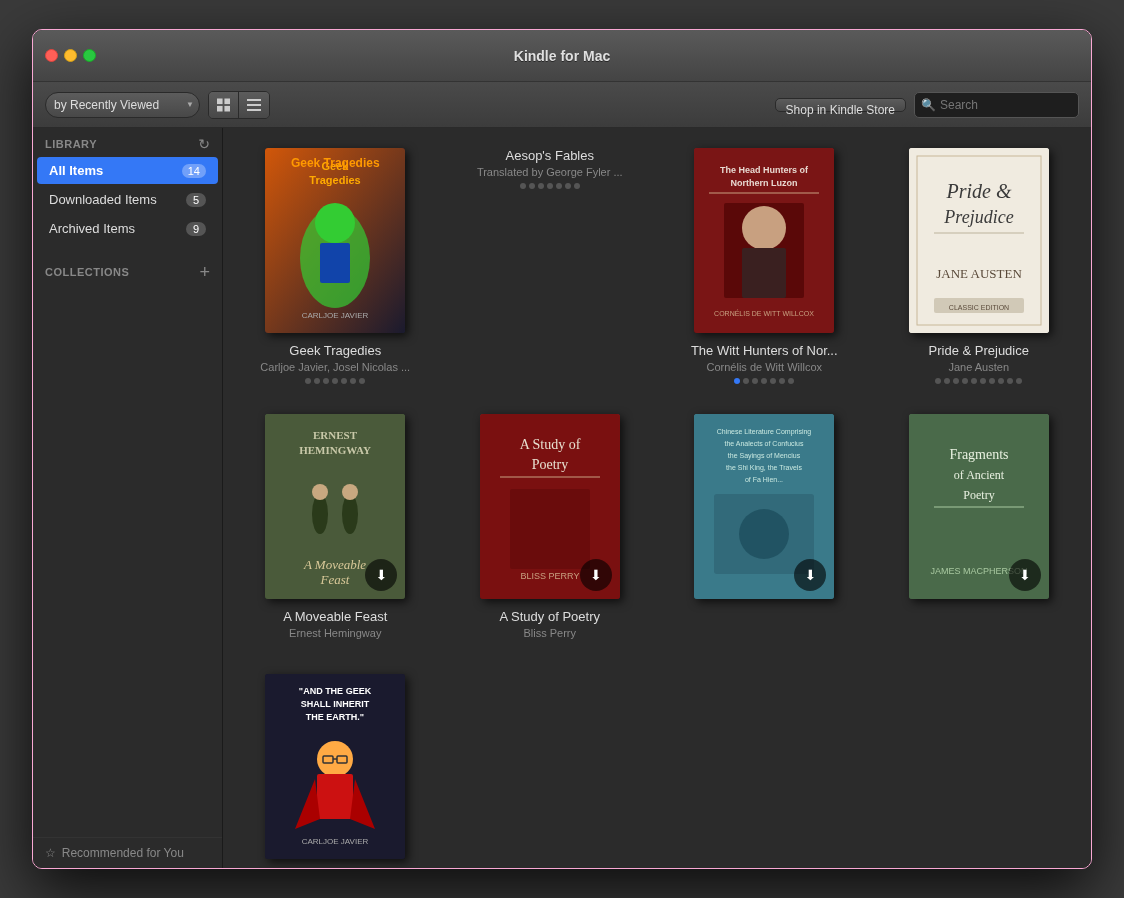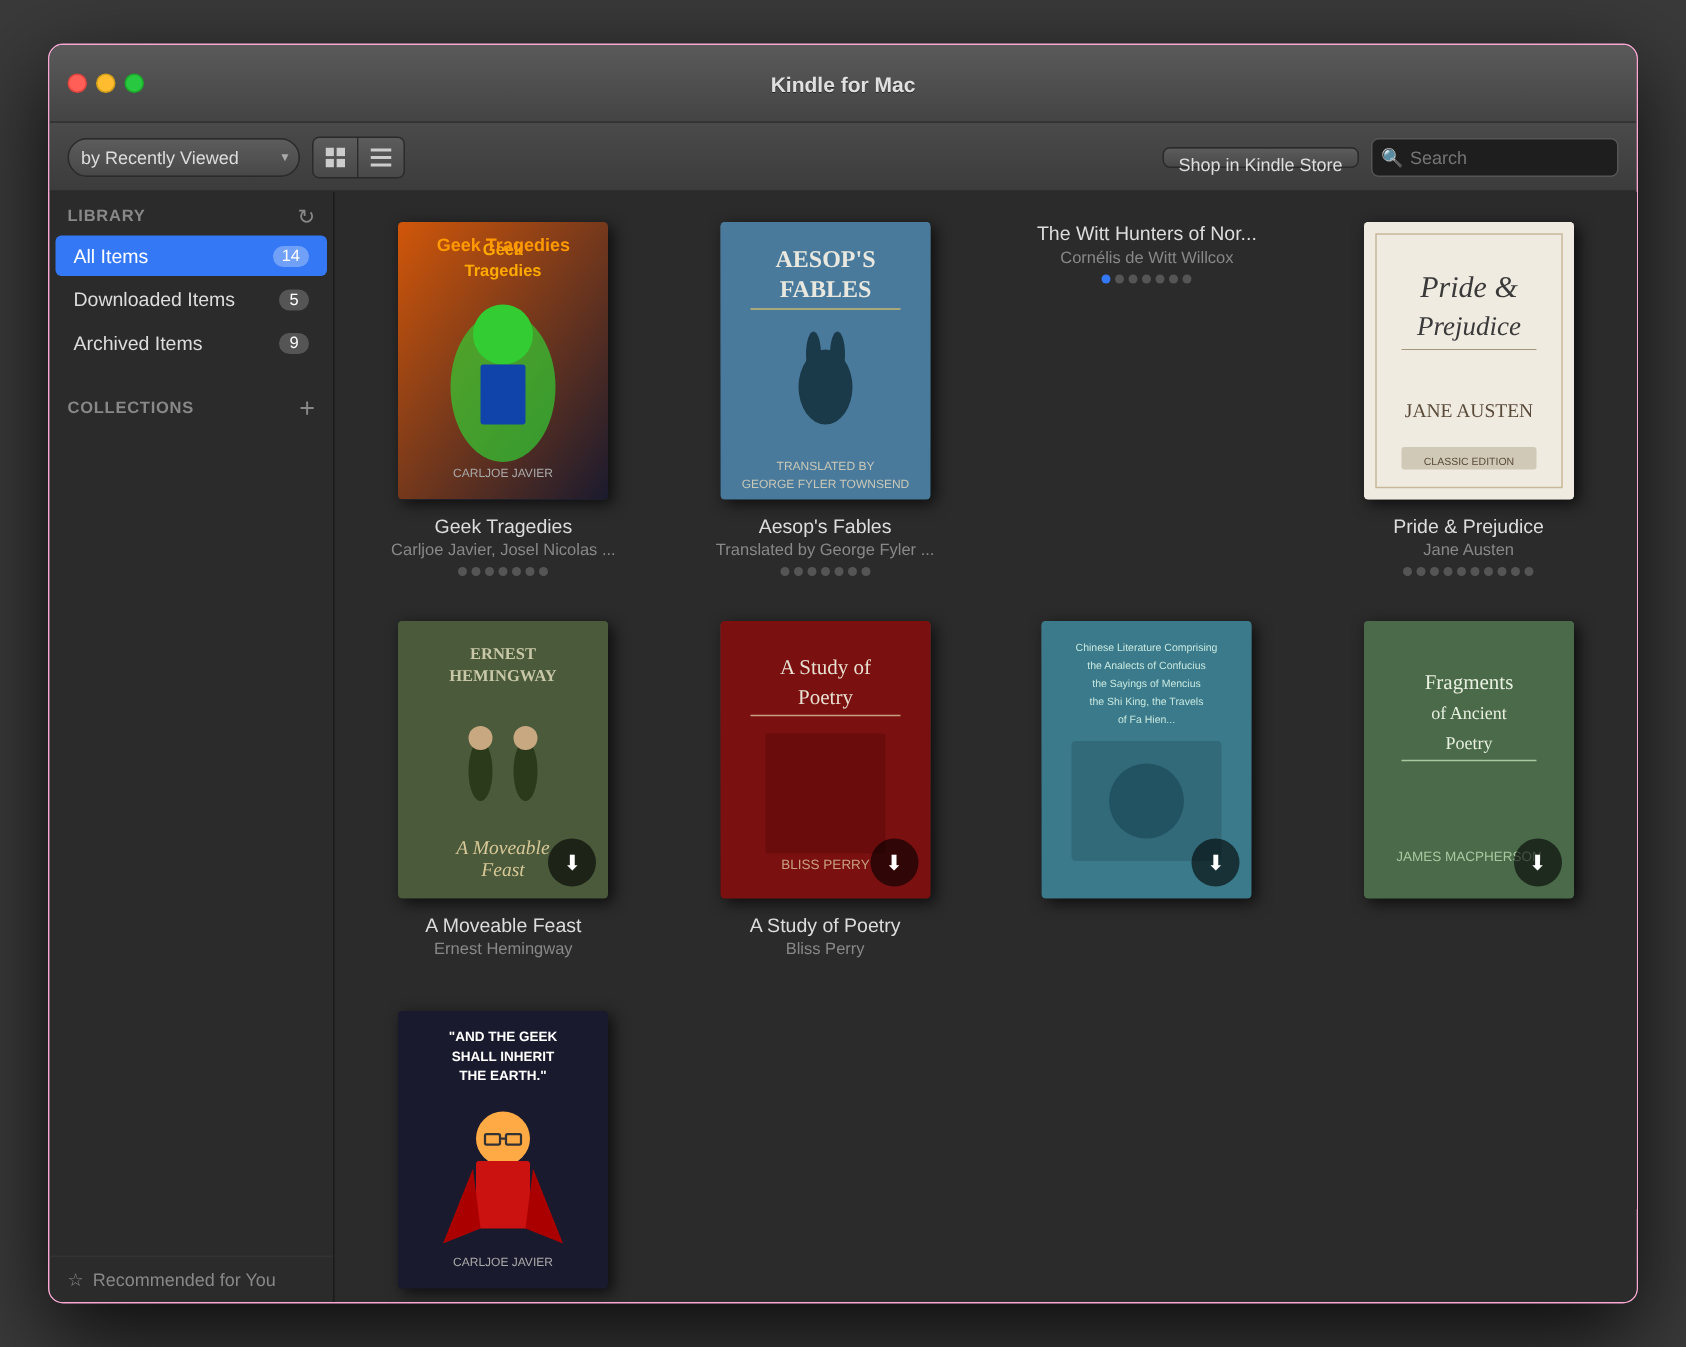--- a/index.html
+++ b/index.html
@@ -195,20 +195,21 @@
     .sidebar-item.active {
       background: #3478f6;
     }
     .sidebar-item-label {
       font-size: 13px;
       color: #ddd;
       flex: 1;
     }
     .sidebar-item.active .sidebar-item-label {
       color: #fff;
+      font-weight: bold;
     }
     .sidebar-badge {
       background: rgba(255,255,255,0.2);
       color: #fff;
       font-size: 11px;
       border-radius: 10px;
       padding: 1px 6px;
       min-width: 20px;
       text-align: center;
     }
@@ -464,51 +465,49 @@
             <div class="dot"></div>
             <div class="dot"></div>
             <div class="dot"></div>
             <div class="dot"></div>
             <div class="dot"></div>
             <div class="dot"></div>
           </div>
         </div>
 
         <div class="book-item">
-          <div class="book-cover-wrapper">
-            <div class="book-cover" style="background: linear-gradient(to bottom, #5a8aaa, #2c5f7a);">
-              <svg width="140" height="185" viewBox="0 0 140 185">
-                <rect width="140" height="185" fill="#4a7a9b"></rect>
-                <text x="70" y="30" text-anchor="middle" font-size="16" fill="#e8e8e0" font-weight="bold" font-family="Georgia">AESOP'S</text>
-                <text x="70" y="50" text-anchor="middle" font-size="16" fill="#e8e8e0" font-weight="bold" font-family="Georgia">FABLES</text>
-                <line x1="20" y1="58" x2="120" y2="58" stroke="#c8b870" stroke-width="1"></line>
-
-                <ellipse cx="70" cy="110" rx="18" ry="25" fill="#1a3a4a"></ellipse>
-                <ellipse cx="62" cy="88" rx="5" ry="15" fill="#1a3a4a"></ellipse>
-                <ellipse cx="78" cy="88" rx="5" ry="15" fill="#1a3a4a"></ellipse>
-                <circle cx="70" cy="100" r="10" fill="#1a3a4a"></circle>
-                <text x="70" y="165" text-anchor="middle" font-size="8" fill="#c8c8b8">TRANSLATED BY</text>
-                <text x="70" y="177" text-anchor="middle" font-size="8" fill="#c8c8b8">GEORGE FYLER TOWNSEND</text>
-              </svg>
-            </div>
-          </div>
           <span class="book-title">Aesop's Fables</span>
           <span class="book-author">Translated by George Fyler ...</span>
           <div class="book-dots">
             <div class="dot"></div>
             <div class="dot"></div>
             <div class="dot"></div>
             <div class="dot"></div>
             <div class="dot"></div>
             <div class="dot"></div>
             <div class="dot"></div>
           </div>
         </div>
 
         <div class="book-item">
+          <div class="book-cover-wrapper">
+            <div class="book-cover" style="background: linear-gradient(to bottom, #8b1a1a, #5a0a0a);">
+              <svg width="140" height="185" viewBox="0 0 140 185">
+                <rect width="140" height="185" fill="#7a1515"></rect>
+                <text x="70" y="25" text-anchor="middle" font-size="9" fill="#e8d8d0" font-weight="bold">The Head Hunters of</text>
+                <text x="70" y="38" text-anchor="middle" font-size="9" fill="#e8d8d0" font-weight="bold">Northern Luzon</text>
+                <line x1="15" y1="45" x2="125" y2="45" stroke="#c8a080" stroke-width="1"></line>
+
+                <rect x="30" y="55" width="80" height="95" fill="#5a0808" rx="2"></rect>
+                <ellipse cx="70" cy="80" rx="22" ry="22" fill="#c8a080"></ellipse>
+                <rect x="48" y="100" width="44" height="50" fill="#3a2020" rx="2"></rect>
+                <text x="70" y="168" text-anchor="middle" font-size="7" fill="#c8a080">CORNÉLIS DE WITT WILLCOX</text>
+              </svg>
+            </div>
+          </div>
           <span class="book-title">The Witt Hunters of Nor...</span>
           <span class="book-author">Cornélis de Witt Willcox</span>
           <div class="book-dots">
             <div class="dot active"></div>
             <div class="dot"></div>
             <div class="dot"></div>
             <div class="dot"></div>
             <div class="dot"></div>
             <div class="dot"></div>
             <div class="dot"></div>

